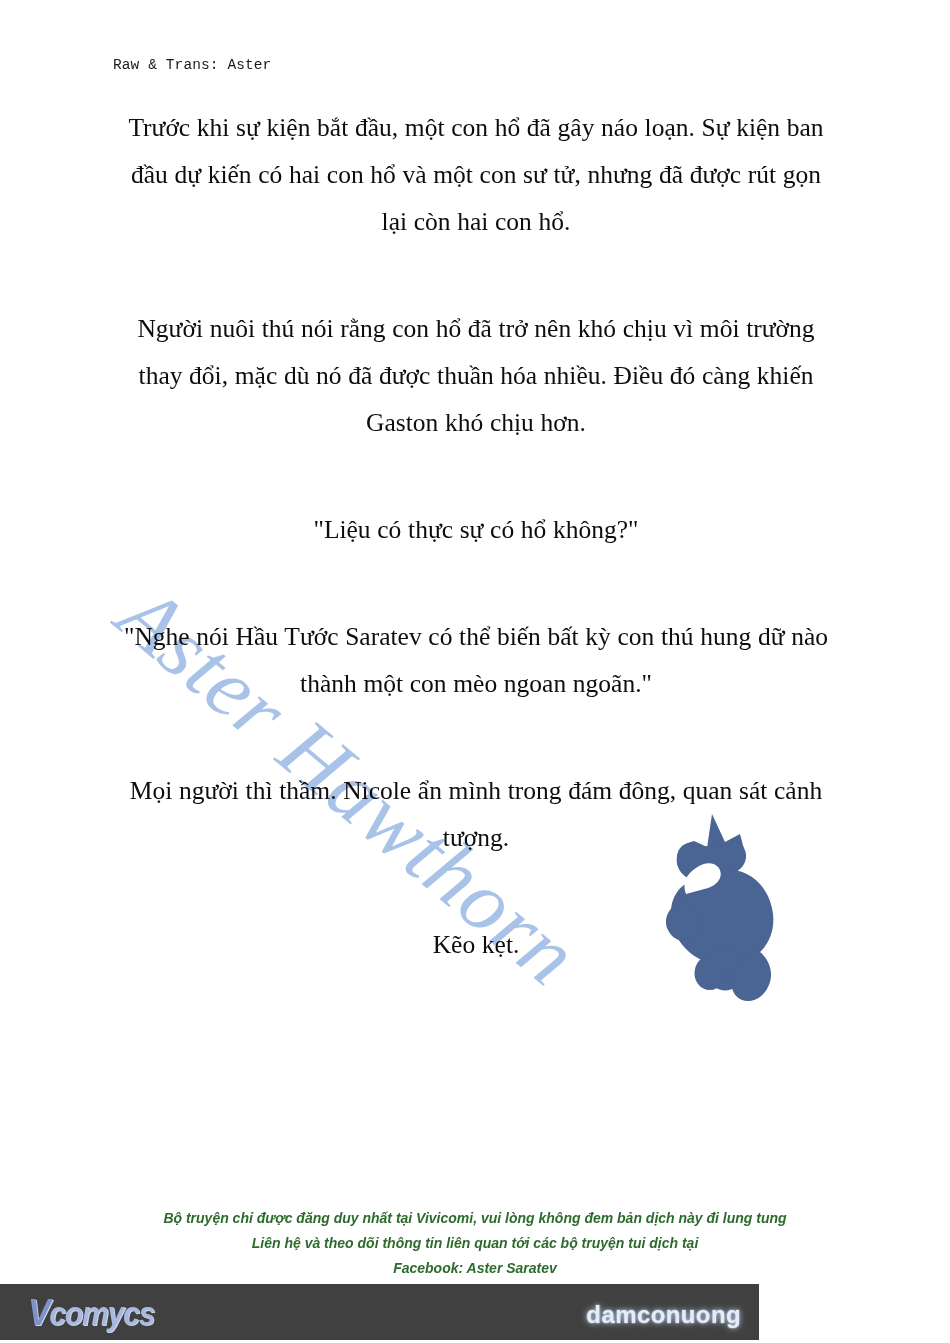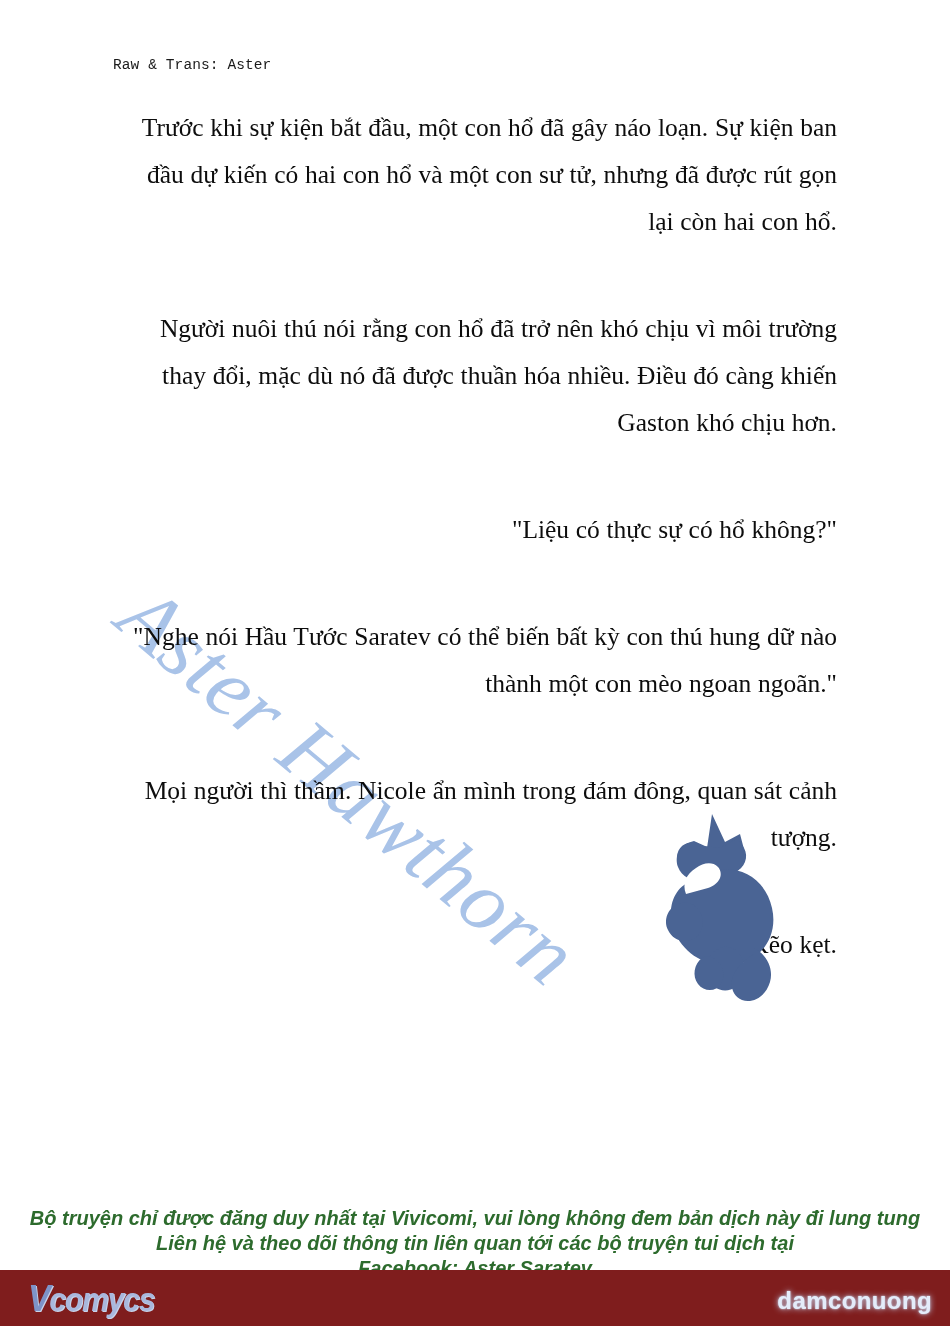--- a/index.html
+++ b/index.html
@@ -42,21 +42,21 @@
     top: 104px;
     width: 722px;
     z-index: 3;
   }
   .para {
     font-family: "Liberation Serif", serif;
     font-size: 25.5px;
     line-height: 47px;
     color: #0d0d0d;
     margin: 0 0 60px 0;
-    text-align: right;
+    text-align: center;
     word-spacing: 0.3px;
   }
   .para.last {
     margin-bottom: 0;
   }
 
   
   .watermark {
     position: absolute;
     left: 132px;
@@ -91,35 +91,35 @@
   
   .notice {
     position: absolute;
     left: 0;
     right: 0;
     top: 1206px;
     text-align: center;
     font-family: "Liberation Sans", sans-serif;
     font-weight: bold;
     font-style: italic;
-    font-size: 20px;
+    font-size: 14px;
     line-height: 25px;
     color: #2d6b2d;
     z-index: 3;
   }
   .notice div { white-space: nowrap; }
 
   
   .bottombar {
     position: absolute;
     left: 0;
-    bottom: 17px;
-    width: 950px;
+    bottom: 3px;
+    width: 759px;
     height: 56px;
-    background: #7f1d1d;
+    background: #404040;
     z-index: 5;
   }
   .brand-left {
     position: absolute;
     left: 28px;
     top: 8px;
     font-family: "Liberation Sans", sans-serif;
     font-weight: bold;
     font-style: italic;
     font-size: 33px;

